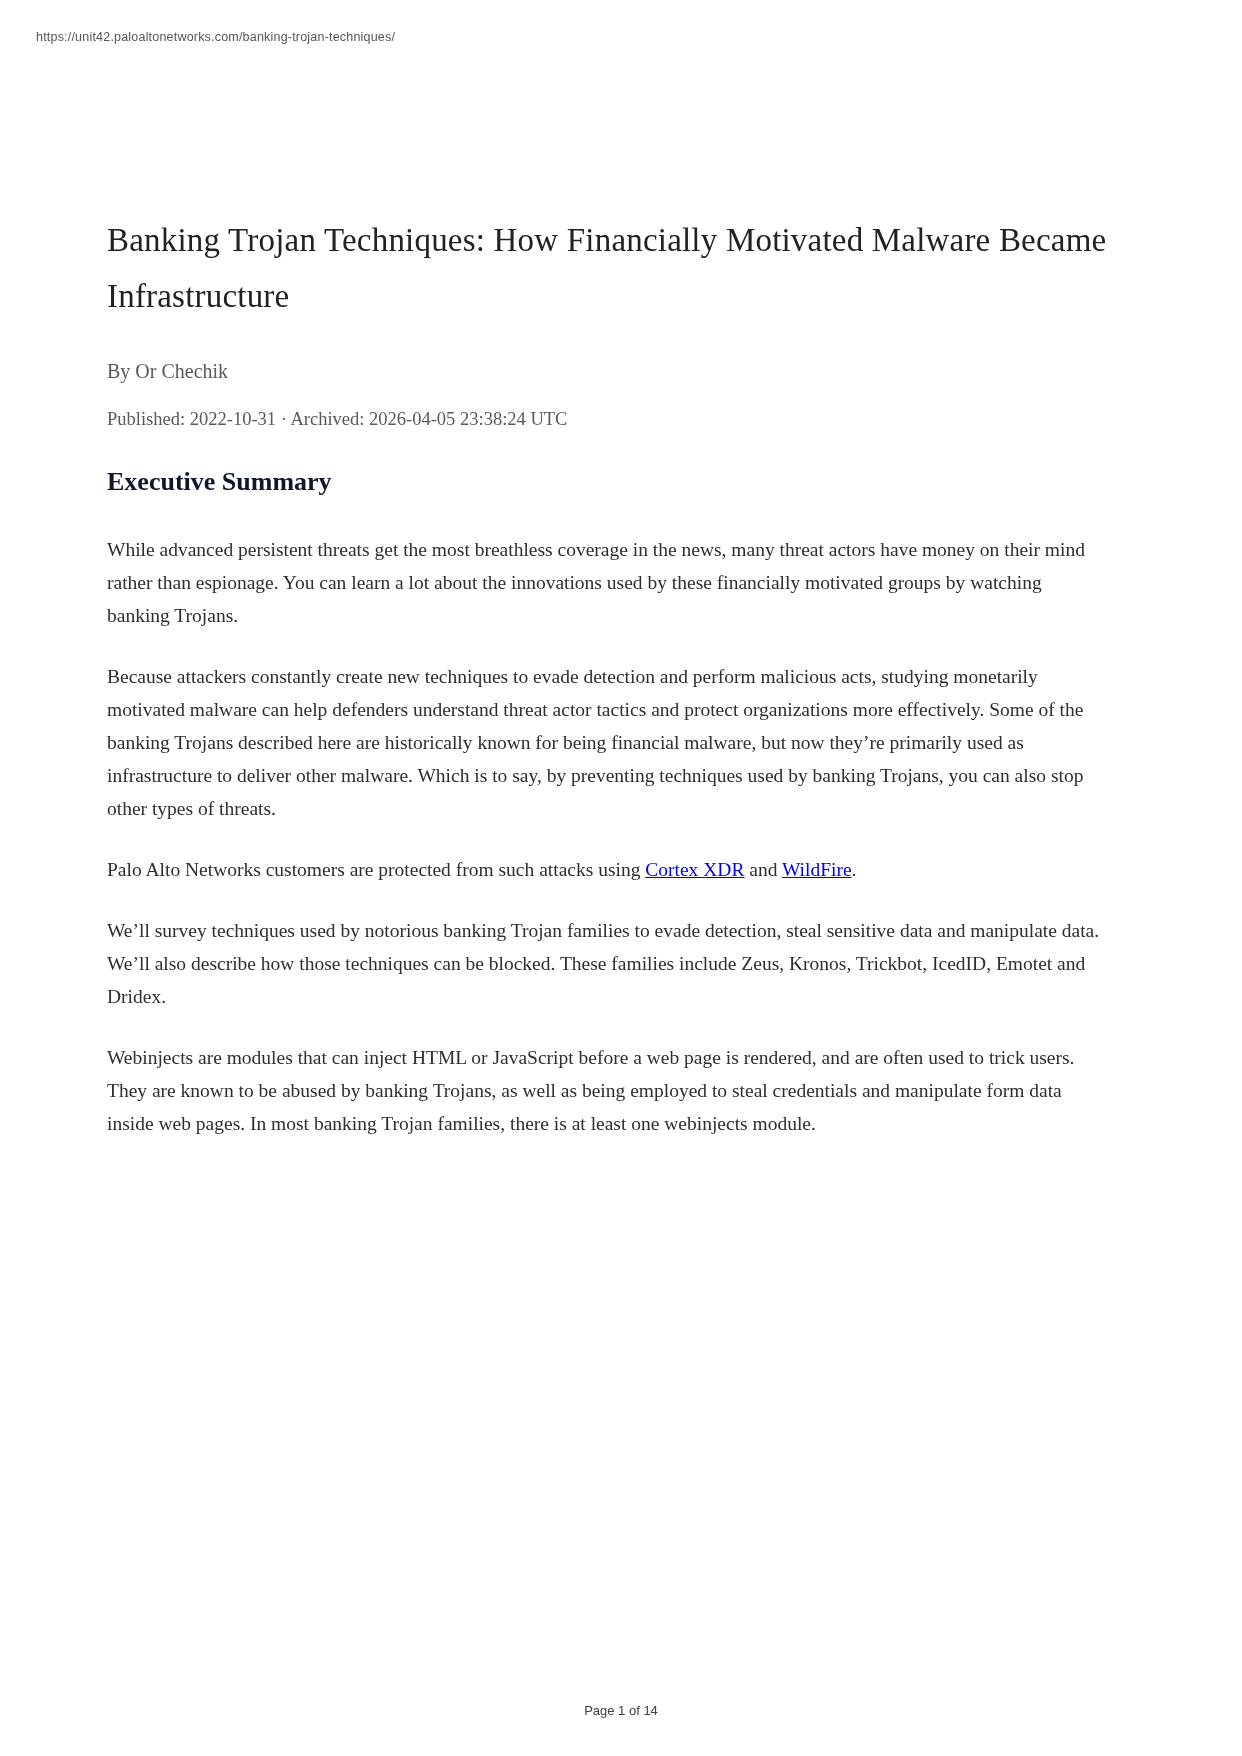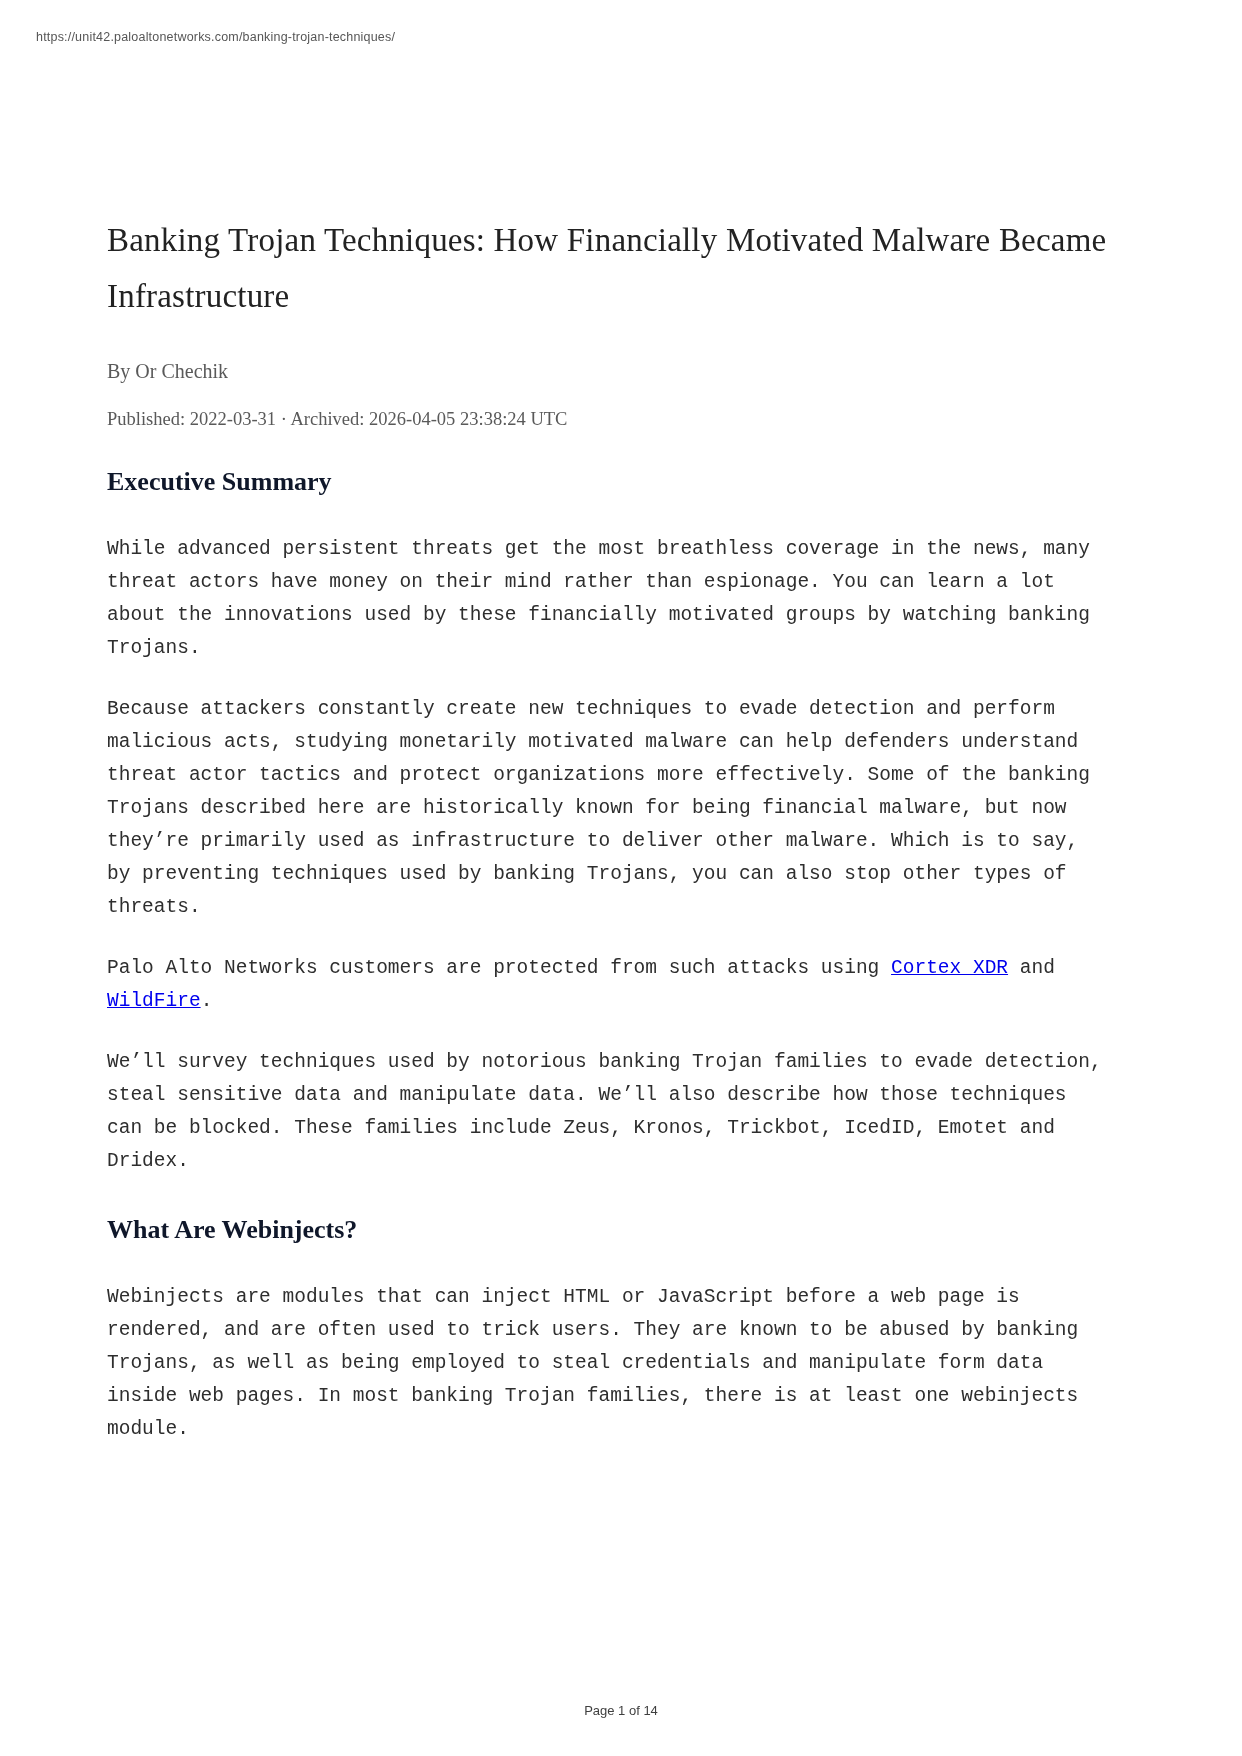--- a/index.html
+++ b/index.html
@@ -51,21 +51,20 @@
     font-size: 26px;
     line-height: 31px;
     font-weight: 700;
     color: #0f172a;
   }
   p.body-para {
     margin: 0 4px 28px 0;
     font-size: 19.5px;
     line-height: 33px;
     color: #2e2e2e;
-    font-family: Liberation Mono, monospace;
   }
   a.inline-link {
     color: var(--link-color, #0000ee);
     text-decoration: underline;
     cursor: pointer;
   }
   .print-footer {
     position: absolute;
     top: 1703px;
     left: 0;
@@ -80,32 +79,31 @@
 <body>
 
 <div class="print-header">https://unit42.paloaltonetworks.com/banking-trojan-techniques/</div>
 
 <div class="content">
 
   <h1 class="article-title">Banking Trojan Techniques: How Financially Motivated Malware Became Infrastructure</h1>
 
   <div class="byline">By Or Chechik</div>
 
-  <div class="pub-line">Published: 2022-03-31 · Archived: 2026-04-05 23:38:24 UTC</div>
+  <div class="pub-line">Published: 2022-10-31 · Archived: 2026-04-05 23:38:24 UTC</div>
 
   <h2 class="section-heading">Executive Summary</h2>
 
   <p class="body-para">While advanced persistent threats get the most breathless coverage in the news, many threat actors have money on their mind rather than espionage. You can learn a lot about the innovations used by these financially motivated groups by watching banking Trojans.</p>
 
   <p class="body-para">Because attackers constantly create new techniques to evade detection and perform malicious acts, studying monetarily motivated malware can help defenders understand threat actor tactics and protect organizations more effectively. Some of the banking Trojans described here are historically known for being financial malware, but now they’re primarily used as infrastructure to deliver other malware. Which is to say, by preventing techniques used by banking Trojans, you can also stop other types of threats.</p>
 
   <p class="body-para"><span>Palo Alto Networks customers are protected from such attacks using </span><a class="inline-link" href="#">Cortex XDR</a><span> and </span><a class="inline-link" href="#">WildFire</a><span>.</span></p>
 
   <p class="body-para">We’ll survey techniques used by notorious banking Trojan families to evade detection, steal sensitive data and manipulate data. We’ll also describe how those techniques can be blocked. These families include Zeus, Kronos, Trickbot, IcedID, Emotet and Dridex.</p>
 
-  <h2 class="section-heading">What Are Webinjects?</h2>
 
   <p class="body-para">Webinjects are modules that can inject HTML or JavaScript before a web page is rendered, and are often used to trick users. They are known to be abused by banking Trojans, as well as being employed to steal credentials and manipulate form data inside web pages. In most banking Trojan families, there is at least one webinjects module.</p>
 
 
 </div>
 
 <div class="print-footer">Page 1 of 14</div>
 
 </body></html>

